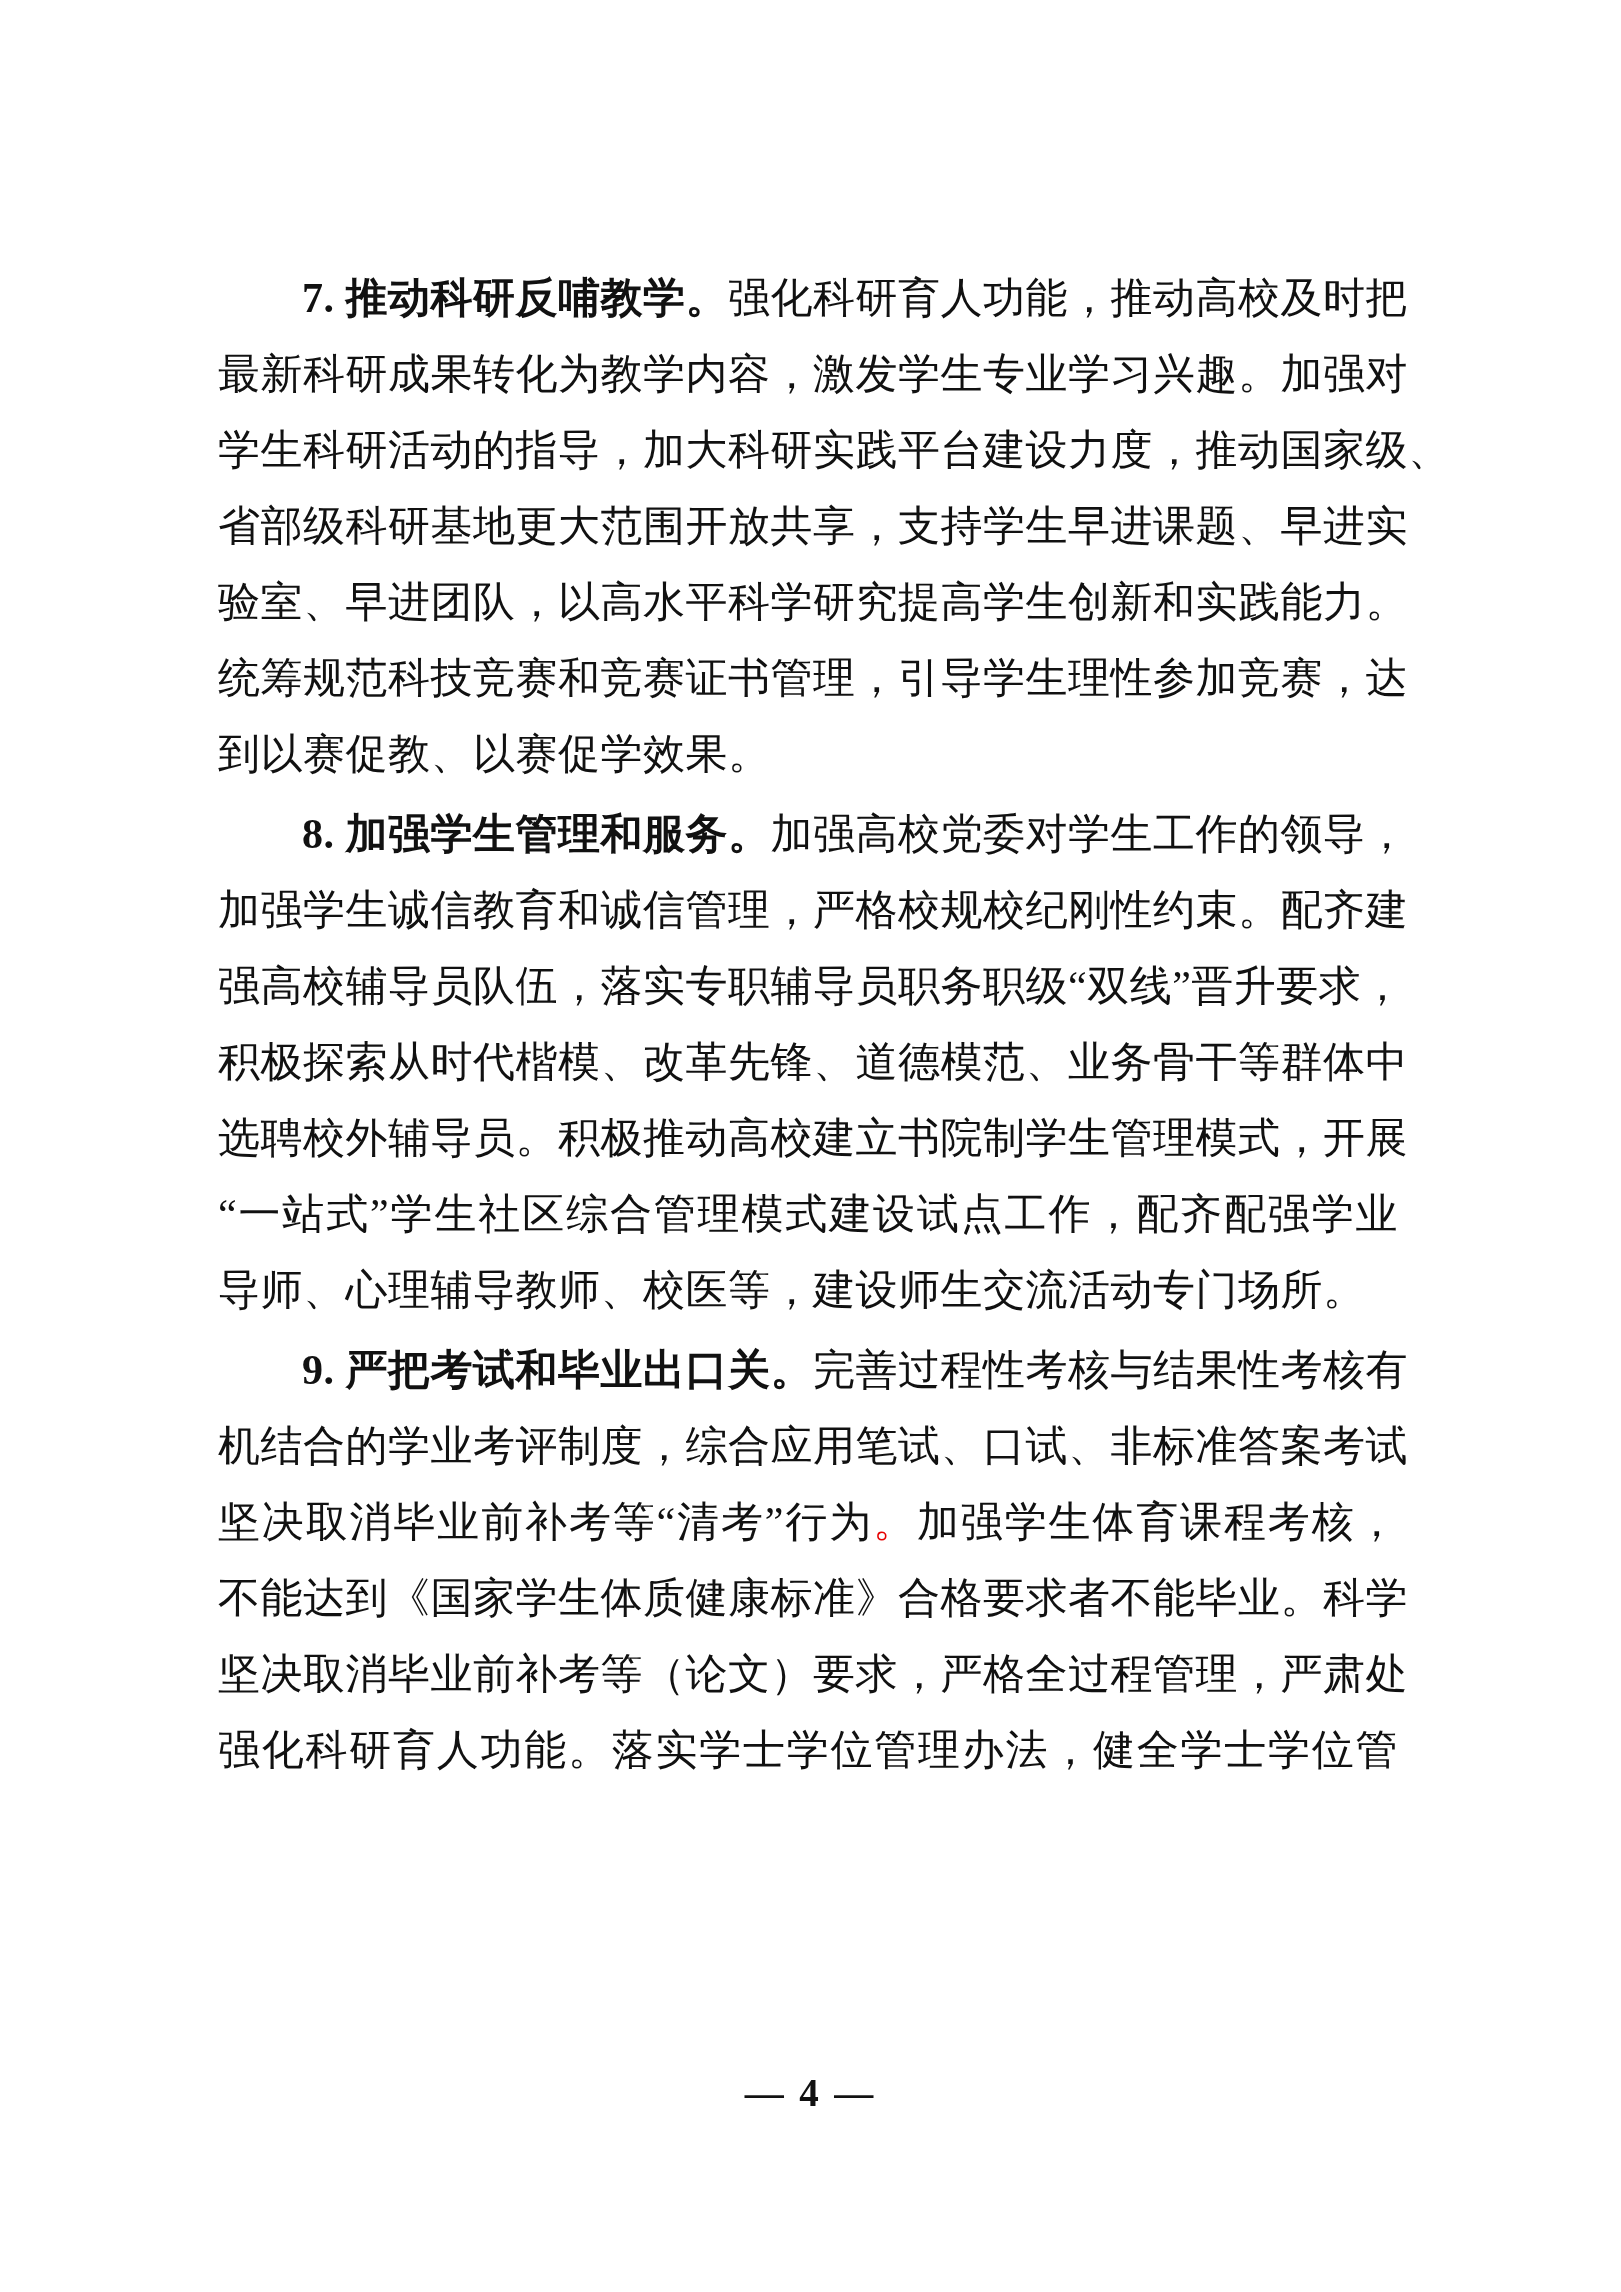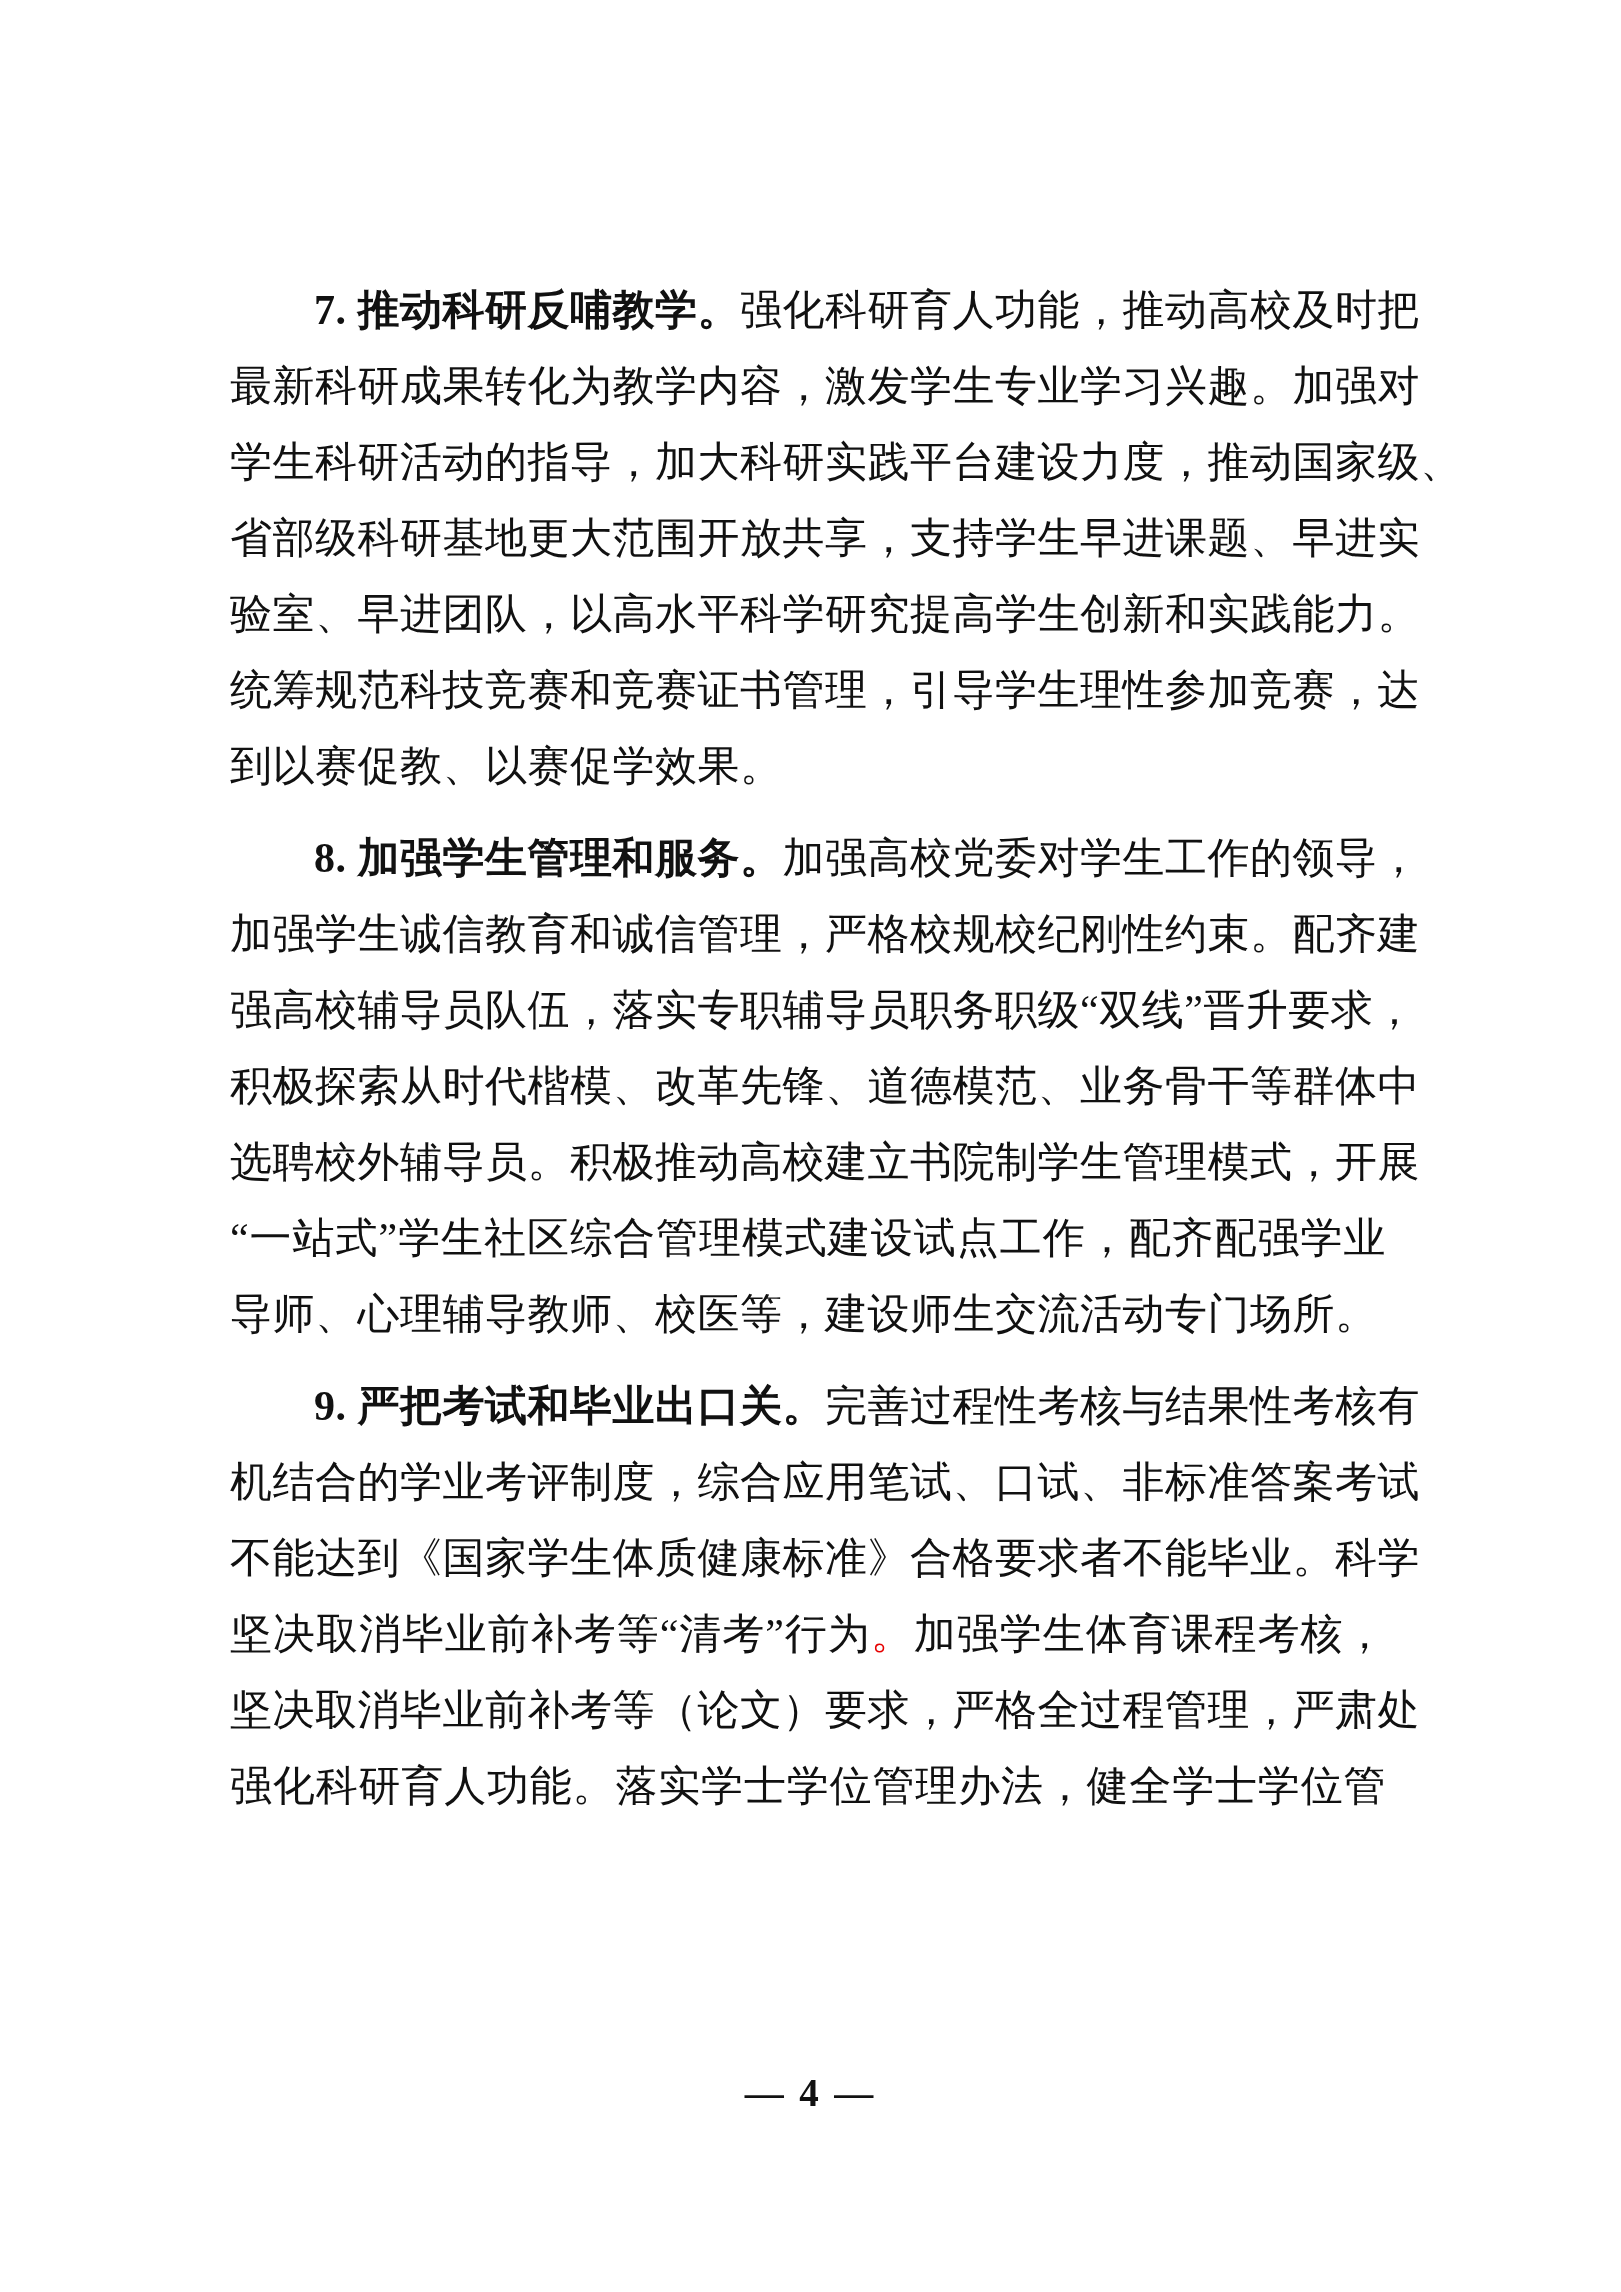--- a/index.html
+++ b/index.html
@@ -15,21 +15,21 @@
     font-family: "Liberation Serif", "DejaVu Serif", serif;
     color: #111111;
   }
   .text-block {
     position: absolute;
     left: 214px;
     top: 256px;
     width: 1188px;
   }
   .paragraph {
-    margin: 16px;
+    margin: 4px;
     padding: 0;
   }
   .text-line {
     height: 76px;
     line-height: 76px;
     font-size: 42px;
     white-space: nowrap;
     letter-spacing: 0.5px;
   }
   .text-line.justify {
@@ -75,21 +75,21 @@
       <div class="text-line justify"><span class="">加强学生诚信教育和诚信管理，严格校规校纪刚性约束。配齐建</span></div>
       <div class="text-line justify"><span class="">强高校辅导员队伍，落实专职辅导员职务职级“双线”晋升要求，</span></div>
       <div class="text-line justify"><span class="">积极探索从时代楷模、改革先锋、道德模范、业务骨干等群体中</span></div>
       <div class="text-line justify"><span class="">选聘校外辅导员。积极推动高校建立书院制学生管理模式，开展</span></div>
       <div class="text-line justify"><span class="">“一站式”学生社区综合管理模式建设试点工作，配齐配强学业</span></div>
       <div class="text-line"><span class="">导师、心理辅导教师、校医等，建设师生交流活动专门场所。</span></div>
     </div>
     <div class="paragraph">
       <div class="text-line justify indent"><span class="seg-heading">9. 严把考试和毕业出口关。</span><span class="">完善过程性考核与结果性考核有</span></div>
       <div class="text-line justify"><span class="">机结合的学业考评制度，综合应用笔试、口试、非标准答案考试</span></div>
+      <div class="text-line justify"><span class="">坚决取消毕业前补考等“清考”行为</span><span class="seg-red">。</span><span class="">加强学生体育课程考核，</span></div>
       <div class="text-line justify"><span class="">不能达到《国家学生体质健康标准》合格要求者不能毕业。科学</span></div>
-      <div class="text-line justify"><span class="">坚决取消毕业前补考等“清考”行为</span><span class="seg-red">。</span><span class="">加强学生体育课程考核，</span></div>
       <div class="text-line justify"><span class="">坚决取消毕业前补考等（论文）要求，严格全过程管理，严肃处</span></div>
       <div class="text-line justify"><span class="">强化科研育人功能。落实学士学位管理办法，健全学士学位管</span></div>
     </div>
   </div>
 
 <div class="page-footer">— 4 —</div>
 
 
 </body></html>

